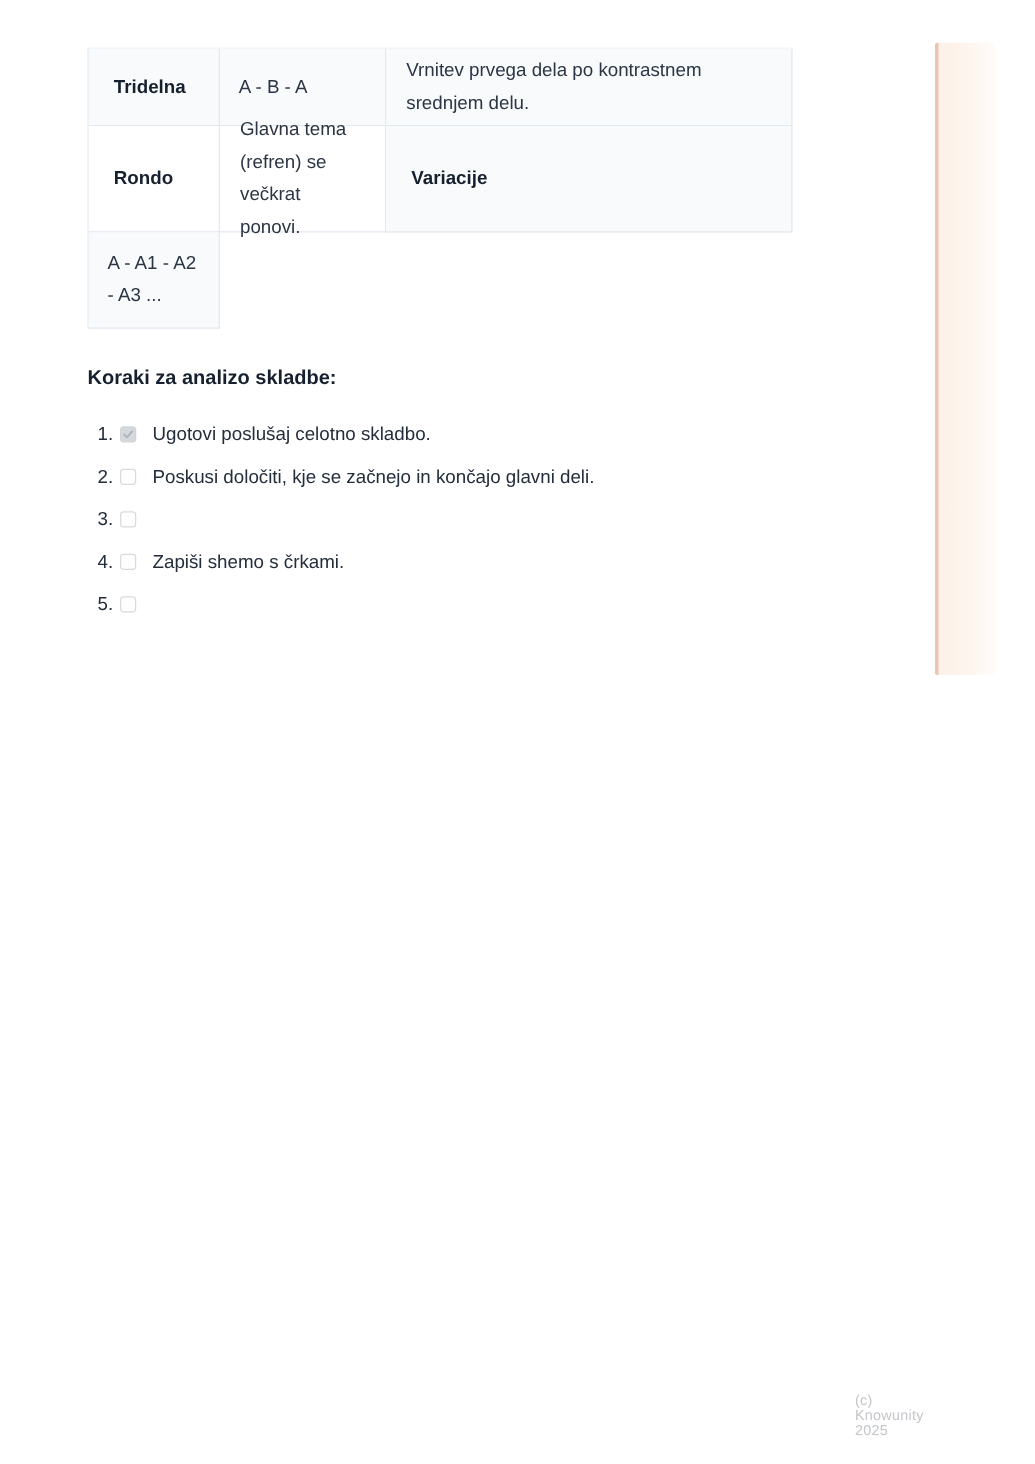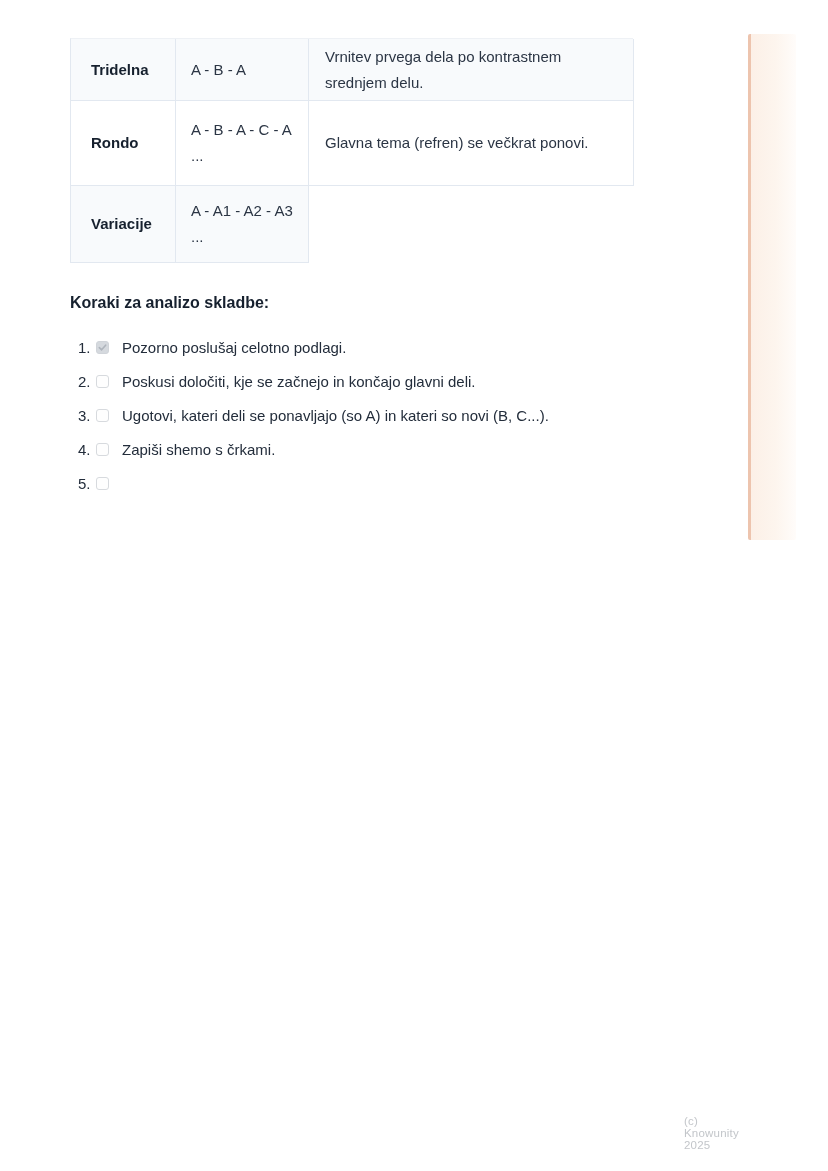--- a/index.html
+++ b/index.html
@@ -62,51 +62,49 @@
 <body>
 
 <div class="page">
 
   <div class="forms-table">
     <div class="cell name row-shaded">Tridelna</div>
     <div class="cell scheme row-shaded">A - B - A</div>
     <div class="cell desc row-shaded">Vrnitev prvega dela po kontrastnem srednjem delu.</div>
 
     <div class="cell name row-plain">Rondo</div>
-    <div class="cell scheme row-plain">A - B - A - C - A ...</div>
     <div class="cell desc row-plain">Glavna tema (refren) se večkrat ponovi.</div>
 
     <div class="cell name row-shaded">Variacije</div>
     <div class="cell scheme row-shaded">A - A1 - A2 - A3 ...</div>
   </div>
 
   <div class="steps-heading">Koraki za analizo skladbe:</div>
 
   <div class="steps-list">
 
     <div class="step">
       <span class="step-num">1.</span>
       <span class="checkbox checked">
         <svg viewBox="0 0 10 10">
           <polyline points="1.5,5.2 4,7.6 8.5,2.4" fill="none" stroke="#aeb4bc" stroke-width="1.8" stroke-linecap="round" stroke-linejoin="round"></polyline>
         </svg>
       </span>
-      <span class="step-label">Pozorno poslušaj celotno podlagi.</span>
+      <span class="step-label">Ugotovi poslušaj celotno skladbo.</span>
     </div>
 
     <div class="step">
       <span class="step-num">2.</span>
       <span class="checkbox"></span>
       <span class="step-label">Poskusi določiti, kje se začnejo in končajo glavni deli.</span>
     </div>
 
     <div class="step">
       <span class="step-num">3.</span>
       <span class="checkbox"></span>
-      <span class="step-label">Ugotovi, kateri deli se ponavljajo (so A) in kateri so novi (B, C...).</span>
     </div>
 
     <div class="step">
       <span class="step-num">4.</span>
       <span class="checkbox"></span>
       <span class="step-label">Zapiši shemo s črkami.</span>
     </div>
 
     <div class="step">
       <span class="step-num">5.</span>

